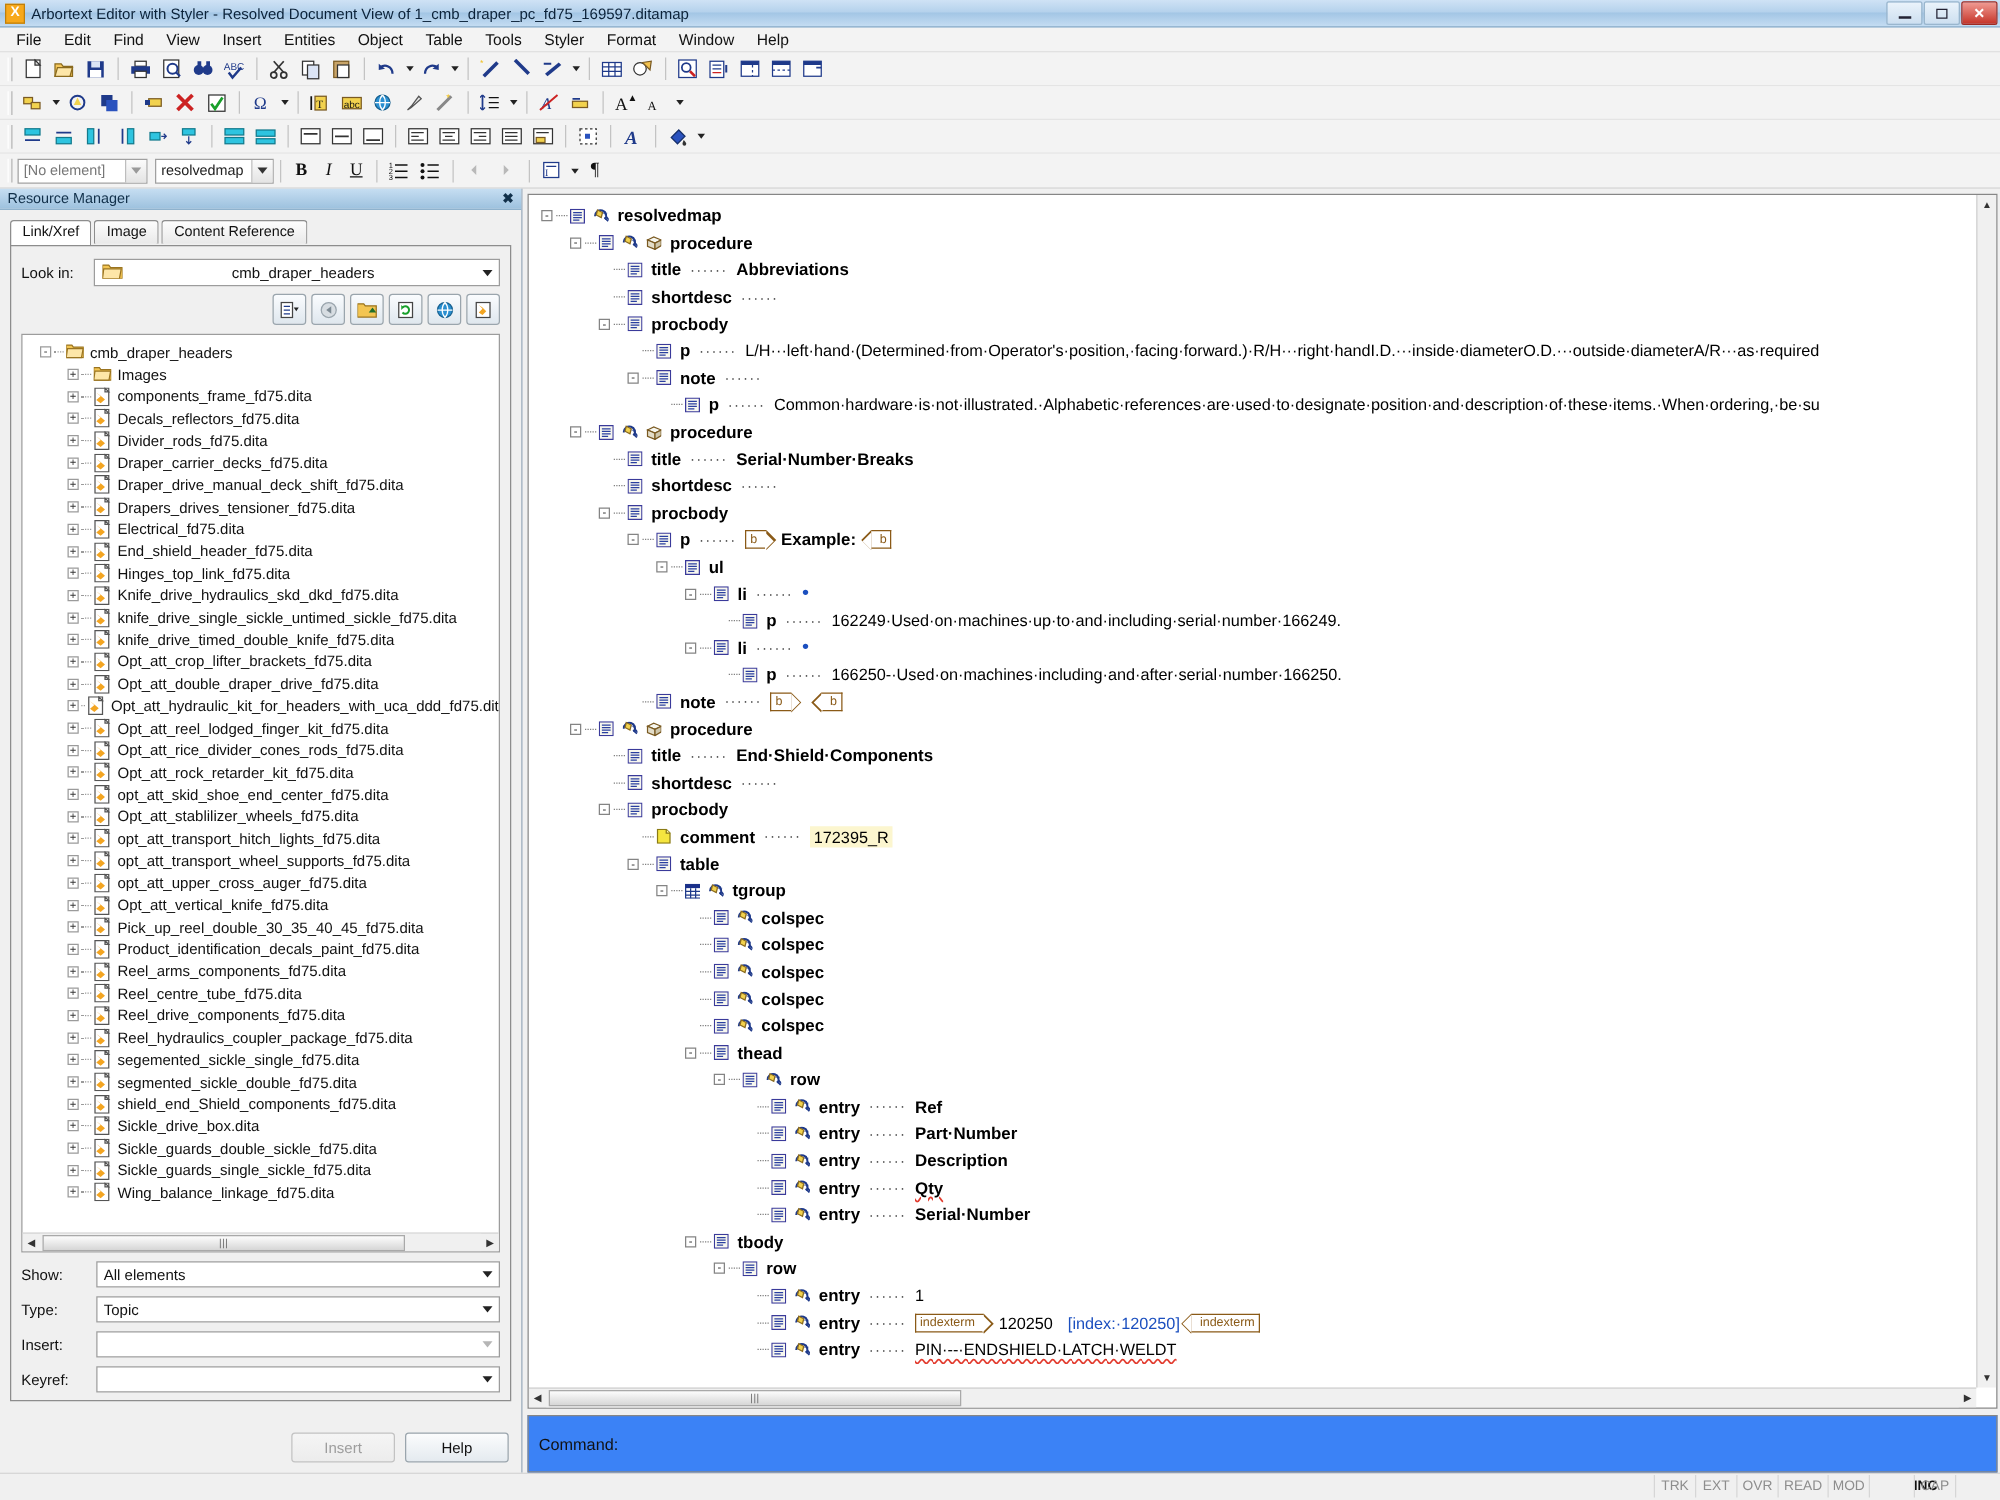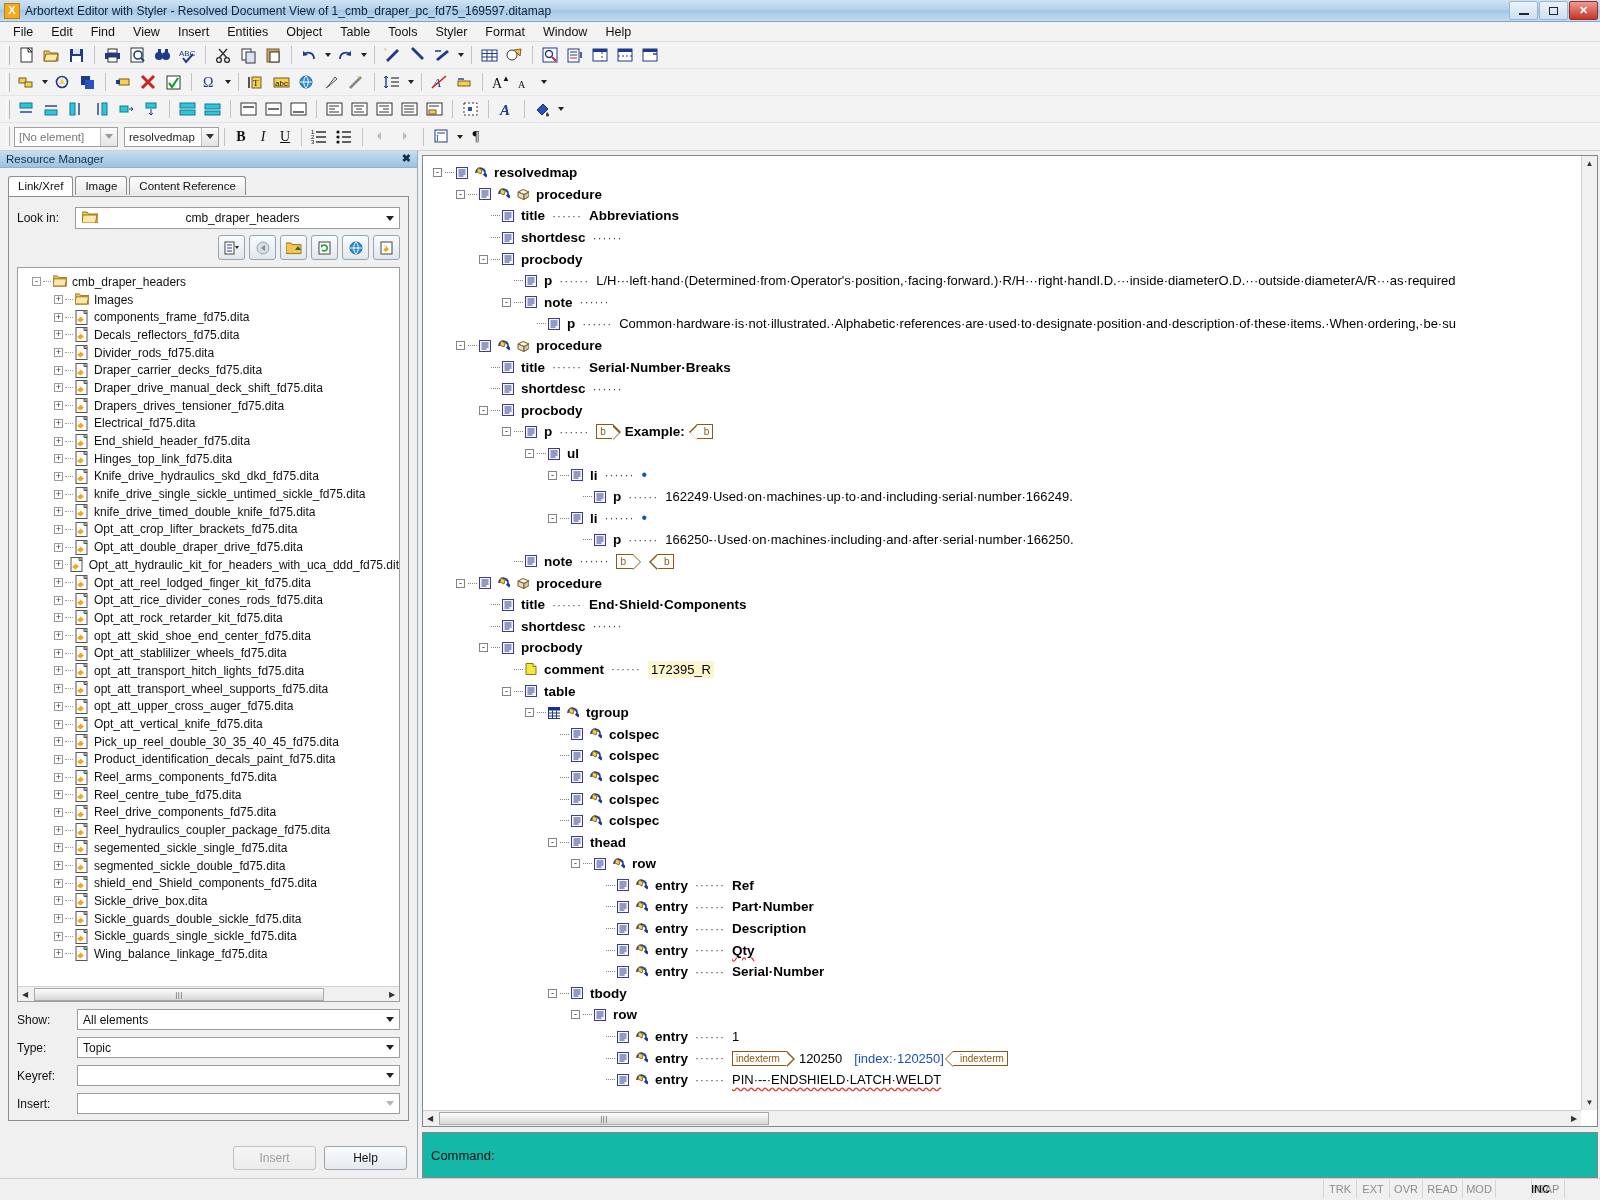--- a/index.html
+++ b/index.html
@@ -224,21 +224,21 @@
   .bluetxt { color:#1b4fbf; }
   #doctree-vscroll {
     position:absolute; right:0; top:0; bottom:16px; width:16px; background:#f0f0f0; border-left:1px solid #d0d0d0;
   }
   #doctree-hscroll {
     position:absolute; left:0; right:16px; bottom:0; height:16px; background:#f0f0f0; border-top:1px solid #d0d0d0;
     display:flex; align-items:center;
   }
   .vs-arrow { height:15px; display:flex;align-items:center;justify-content:center;font-size:8px;color:#333; }
   #cmdbar {
-    height: 46px; background:#14b8a6; border:1px solid #868686; margin: 5px 2px 0 4px;
+    height: 46px; background:#3b82f6; border:1px solid #868686; margin: 5px 2px 0 4px;
     display:flex; align-items:center; padding-left:8px;
   }
   #cmdbar .cmdlabel { font-size:13px; color:#111; }
   
   #statusbar {
     height: 20px; background:#f0f0f0; border-top:1px solid #cecece;
     display:flex; align-items:center; justify-content:flex-end;
   }
   .sbcell {
     width: 33px; text-align:center; font-size:11px; color:#8d8d8d;
@@ -1251,29 +1251,29 @@
           </div>
         </div>
         <div class="frow">
           <span class="lbl">Type:</span>
           <div class="fsel">
             <span>Topic</span>
             <span class="ar"></span>
           </div>
         </div>
         <div class="frow">
+          <span class="lbl">Insert:</span>
+          <div class="fsel dim">
+            <span></span>
+            <span class="ar"></span>
+          </div>
+        </div>
+        <div class="frow">
           <span class="lbl">Keyref:</span>
           <div class="fsel">
-            <span></span>
-            <span class="ar"></span>
-          </div>
-        </div>
-        <div class="frow">
-          <span class="lbl">Insert:</span>
-          <div class="fsel dim">
             <span></span>
             <span class="ar"></span>
           </div>
         </div>
 
       </div>
     </div>
     <div id="rm-buttons">
       <div class="dlgbtn disabled">Insert</div>
       <div class="dlgbtn">Help</div>

